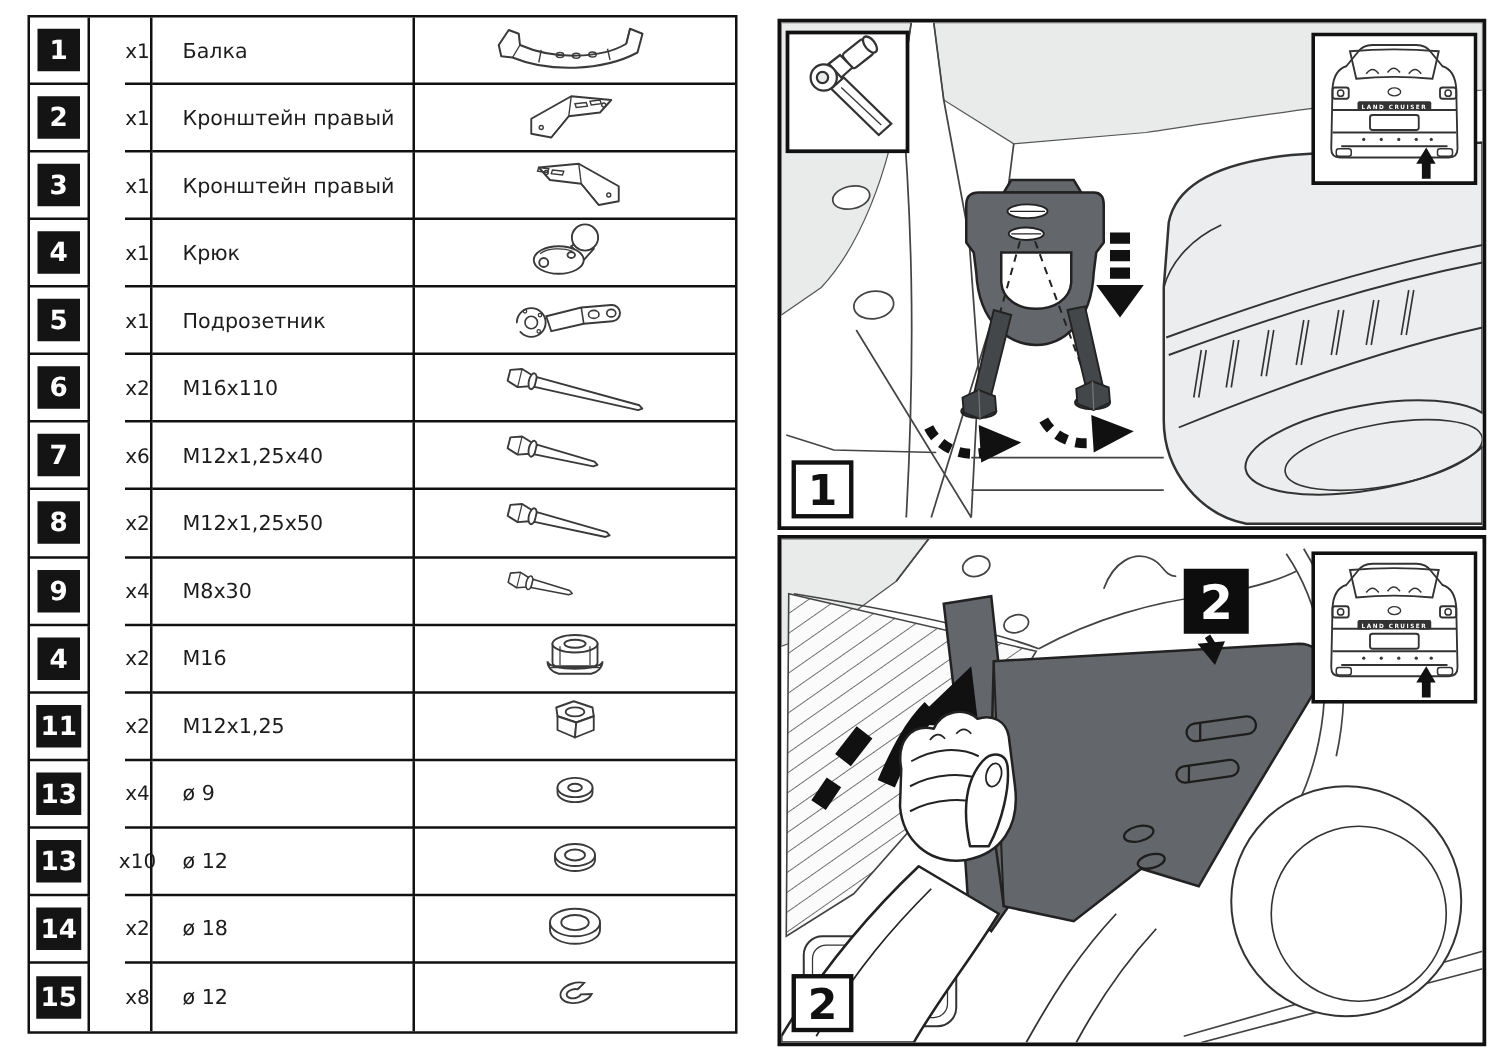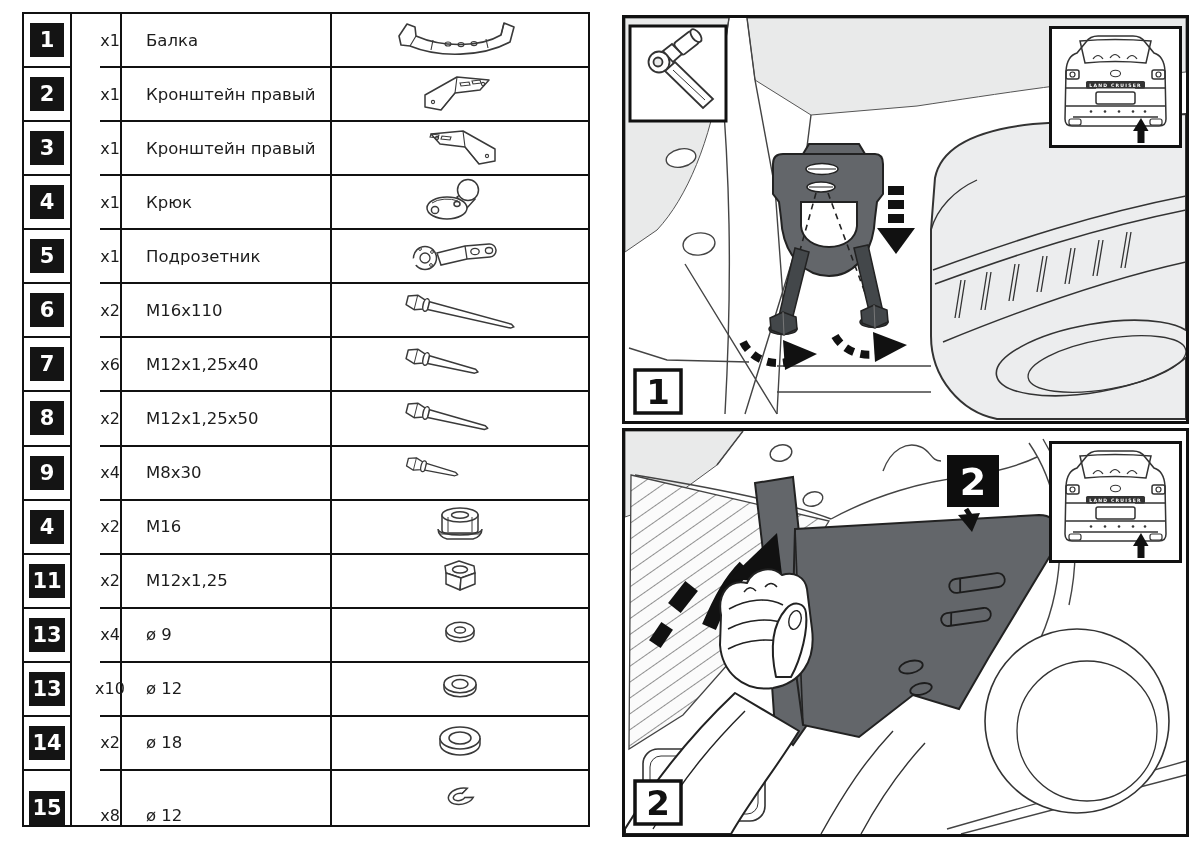--- a/index.html
+++ b/index.html
@@ -6,21 +6,21 @@
   .sheet{position:relative;width:1200px;height:849px;background:#fff;font-family:"DejaVu Sans",sans-serif;overflow:hidden;}
   
   .parts-table{
     position:absolute;left:22px;top:12px;width:568px;height:815px;
     display:grid;grid-template-columns:48px 50px 210px 1fr;grid-template-rows:repeat(15,1fr);
     border:2px solid #111;background:#fff;box-sizing:border-box;
   }
   .row{display:contents;}
   .cell{border-right:2px solid #111;border-bottom:2px solid #111;display:flex;align-items:center;box-sizing:border-box;min-width:0;}
   .c-icon{border-right:none;justify-content:center;}
-  .row:last-child .cell{border-bottom:none;align-items:flex-end;}
+  .row:last-child .cell{border-bottom:none;}
   .c-num{justify-content:center;}
   .numbox{min-width:34px;height:34px;padding:0 3px;background:#141414;color:#fff;font-weight:bold;font-size:21px;display:flex;align-items:center;justify-content:center;box-sizing:border-box;}
   .c-qty{justify-content:center;font-size:16px;color:#1c1c1c;margin-left:28px;}
   .c-name{padding-left:24px;font-size:16.5px;color:#1c1c1c;}
   
   .panels{position:absolute;left:622px;top:15px;width:567px;}
   .panel{width:567px;height:409px;border:3px solid #111;box-sizing:border-box;background:#fff;}
   .panel + .panel{margin-top:4px;}
   .panel svg{display:block;}
 </style>

